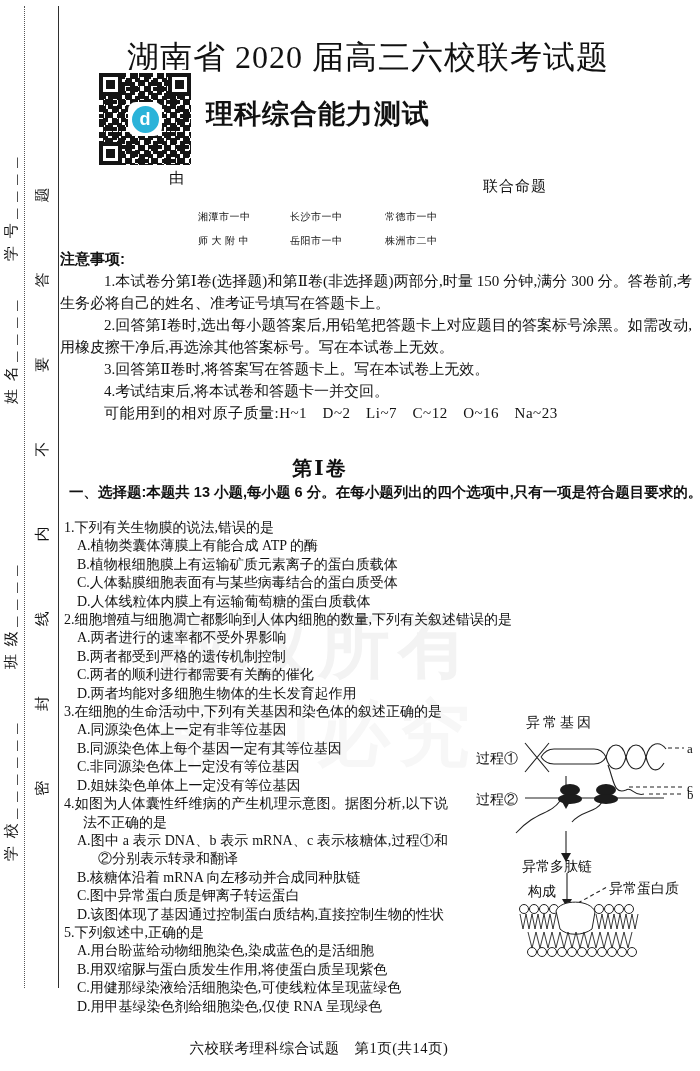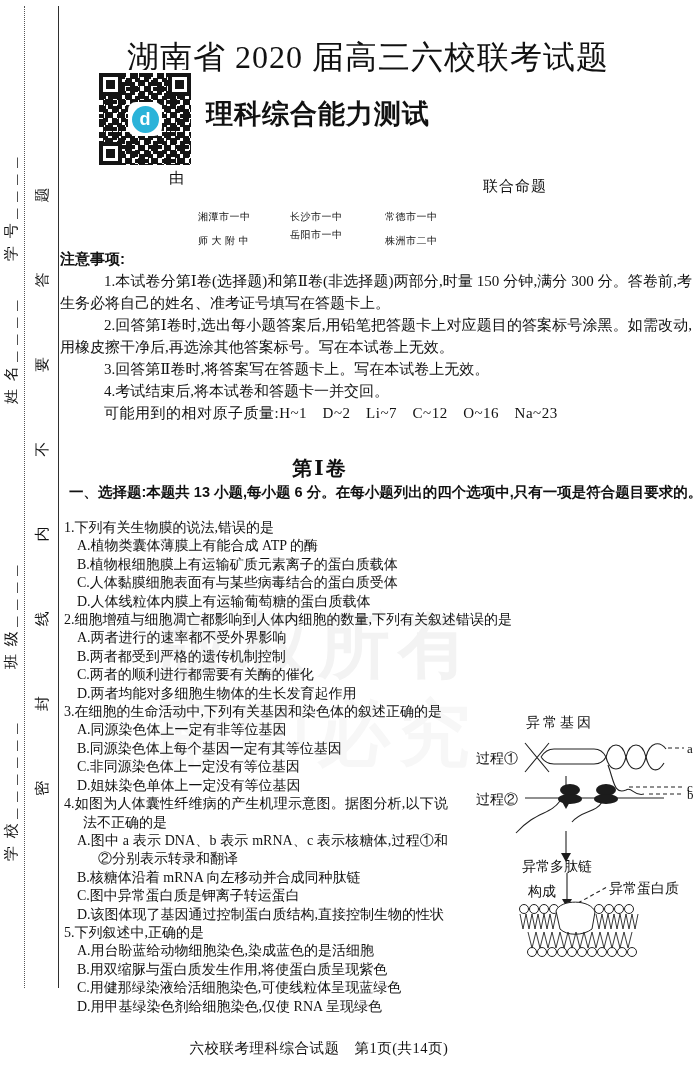--- a/index.html
+++ b/index.html
@@ -109,21 +109,21 @@
     </div>
   </div>
 
   <div class="subject sans">理科综合能力测试</div>
 
   <div class="by-label">由</div>
   <div class="school" style="left:198px; top:162px;">湘潭市一中</div>
   <div class="school" style="left:290px; top:162px;">长沙市一中</div>
   <div class="school" style="left:385px; top:162px;">常德市一中</div>
   <div class="school" style="left:198px; top:186px;">师 大 附 中</div>
-  <div class="school" style="left:290px; top:180px;">岳阳市一中</div>
+  <div class="school" style="left:290px; top:186px;">岳阳市一中</div>
   <div class="school" style="left:385px; top:186px;">株洲市二中</div>
   <div class="joint">联合命题</div>
 
 
   <div class="notice">
     <div class="notice-h sans">注意事项:</div>
     <p>1.本试卷分第Ⅰ卷(选择题)和第Ⅱ卷(非选择题)两部分,时量 150 分钟,满分 300 分。答卷前,考生务必将自己的姓名、准考证号填写在答题卡上。</p>
     <p>2.回答第Ⅰ卷时,选出每小题答案后,用铅笔把答题卡上对应题目的答案标号涂黑。如需改动,用橡皮擦干净后,再选涂其他答案标号。写在本试卷上无效。</p>
     <p>3.回答第Ⅱ卷时,将答案写在答题卡上。写在本试卷上无效。</p>
     <p>4.考试结束后,将本试卷和答题卡一并交回。</p>

